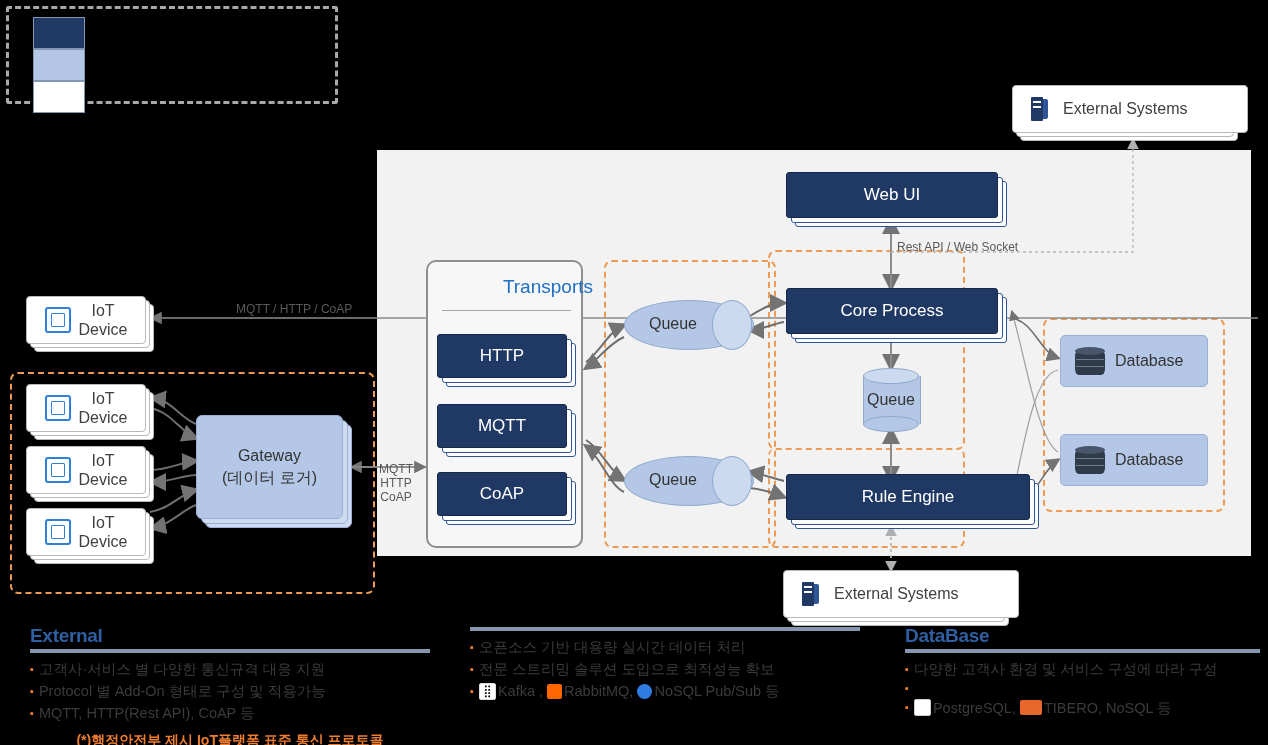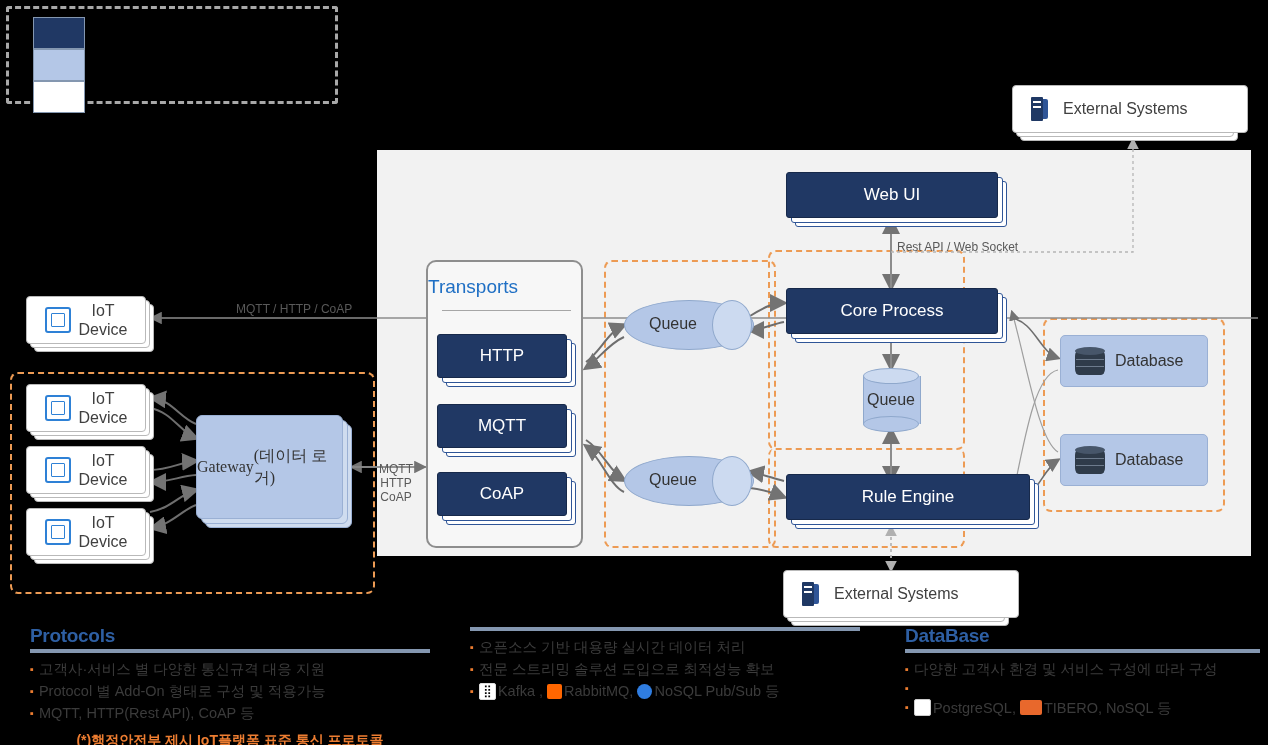--- a/index.html
+++ b/index.html
@@ -27,21 +27,21 @@
 
   
   .nstack{position:absolute;}
   .nstack .l3,.nstack .l2{position:absolute;left:0;top:0;width:100%;height:100%;background:#fff;border:1px solid #2f5597;border-radius:3px;}
   .nstack .l3{transform:translate(9px,9px);} .nstack .l2{transform:translate(5px,5px);}
   .nstack .face{position:absolute;left:0;top:0;width:100%;height:100%;background:#203864;border:1px solid #17294a;border-radius:3px;
         display:flex;align-items:center;justify-content:center;color:#fff;font-size:17px;}
 
   
   #transports{left:426px;top:260px;width:157px;height:288px;background:#f7f7f7;border:2px solid #8e8e8e;border-radius:10px;}
-  #transports .title{position:absolute;left:0;top:14px;width:100%;text-align:left;color:#1f6fc4;font-size:19px;}
+  #transports .title{position:absolute;left:0;top:14px;width:100%;text-align:right;color:#1f6fc4;font-size:19px;padding-left:12px;}
   #transports .rule{position:absolute;left:14px;top:48px;width:129px;height:1px;background:#a6a6a6;}
 
   
   .orng{border:2.5px dashed #ed9b54;border-radius:8px;background:transparent;}
 
   
   .cylh{position:absolute;}
   .cylh .bd{position:absolute;left:0;top:0;width:100%;height:100%;background:#b4c7e7;border:1px solid #8fa8cc;border-radius:50%/50%;}
   .cylh .cap{position:absolute;right:0;top:0;width:38px;height:100%;background:#ccdaf0;border:1px solid #8fa8cc;border-radius:50%;}
   .cylh .lb{position:absolute;left:0;top:0;width:100%;height:100%;display:flex;align-items:center;justify-content:center;
@@ -55,21 +55,21 @@
 
   
   .dbbox{position:absolute;background:#b4c7e7;border:1px solid #9ab0d4;border-radius:5px;display:flex;align-items:center;gap:10px;padding-left:14px;
         box-sizing:border-box;color:#333;font-size:16px;}
 
   
   .gw{position:absolute;}
   .gw .l3,.gw .l2{position:absolute;left:0;top:0;width:100%;height:100%;background:#cfdcef;border:1px solid #9ab0d4;border-radius:6px;}
   .gw .l3{transform:translate(9px,9px);} .gw .l2{transform:translate(5px,5px);}
   .gw .face{position:absolute;left:0;top:0;width:100%;height:100%;background:#b4c7e7;border:1px solid #9ab0d4;border-radius:6px;
-       display:flex;flex-direction:row;align-items:center;justify-content:center;color:#333;font-size:16px;line-height:1.35;font-family:Liberation Serif, serif;}
+       display:flex;flex-direction:column;align-items:center;justify-content:center;color:#333;font-size:16px;line-height:1.35;}
 
   
   .lbl{position:absolute;color:#595959;font-size:12px;white-space:pre;line-height:1.15;}
 
   
   .note{position:absolute;}
   .note h3{margin:0;font-size:19px;color:#2e5fa3;font-weight:bold;letter-spacing:-.3px;}
   .note .hr{height:4px;background:#8497b0;margin-top:2px;}
   .note ul{margin:5px 0 0 0;padding:0;list-style:none;}
   .note li{font-size:14.5px;color:#3b3b3b;line-height:1.52;white-space:nowrap;display:flex;align-items:center;}
@@ -331,21 +331,21 @@
         <span class="a"></span>
           <span class="b"></span>
         <span class="s" style="top:4px"></span>
           <span class="s" style="top:9px"></span>
       </span>
       <span>External Systems</span>
     </div>
   </div>
 
   <div class="note" style="left:30px;top:625px;width:400px;">
-    <h3>Protocols</h3>
+    <h3>External</h3>
     <div class="hr"></div>
     <ul>
       <li>
           <span class="bul">▪</span>
           <span>고객사·서비스 별 다양한 통신규격 대응 지원</span>
         </li>
       <li>
           <span class="bul">▪</span>
           <span>Protocol 별 Add-On 형태로 구성 및  적용가능</span>
         </li>

